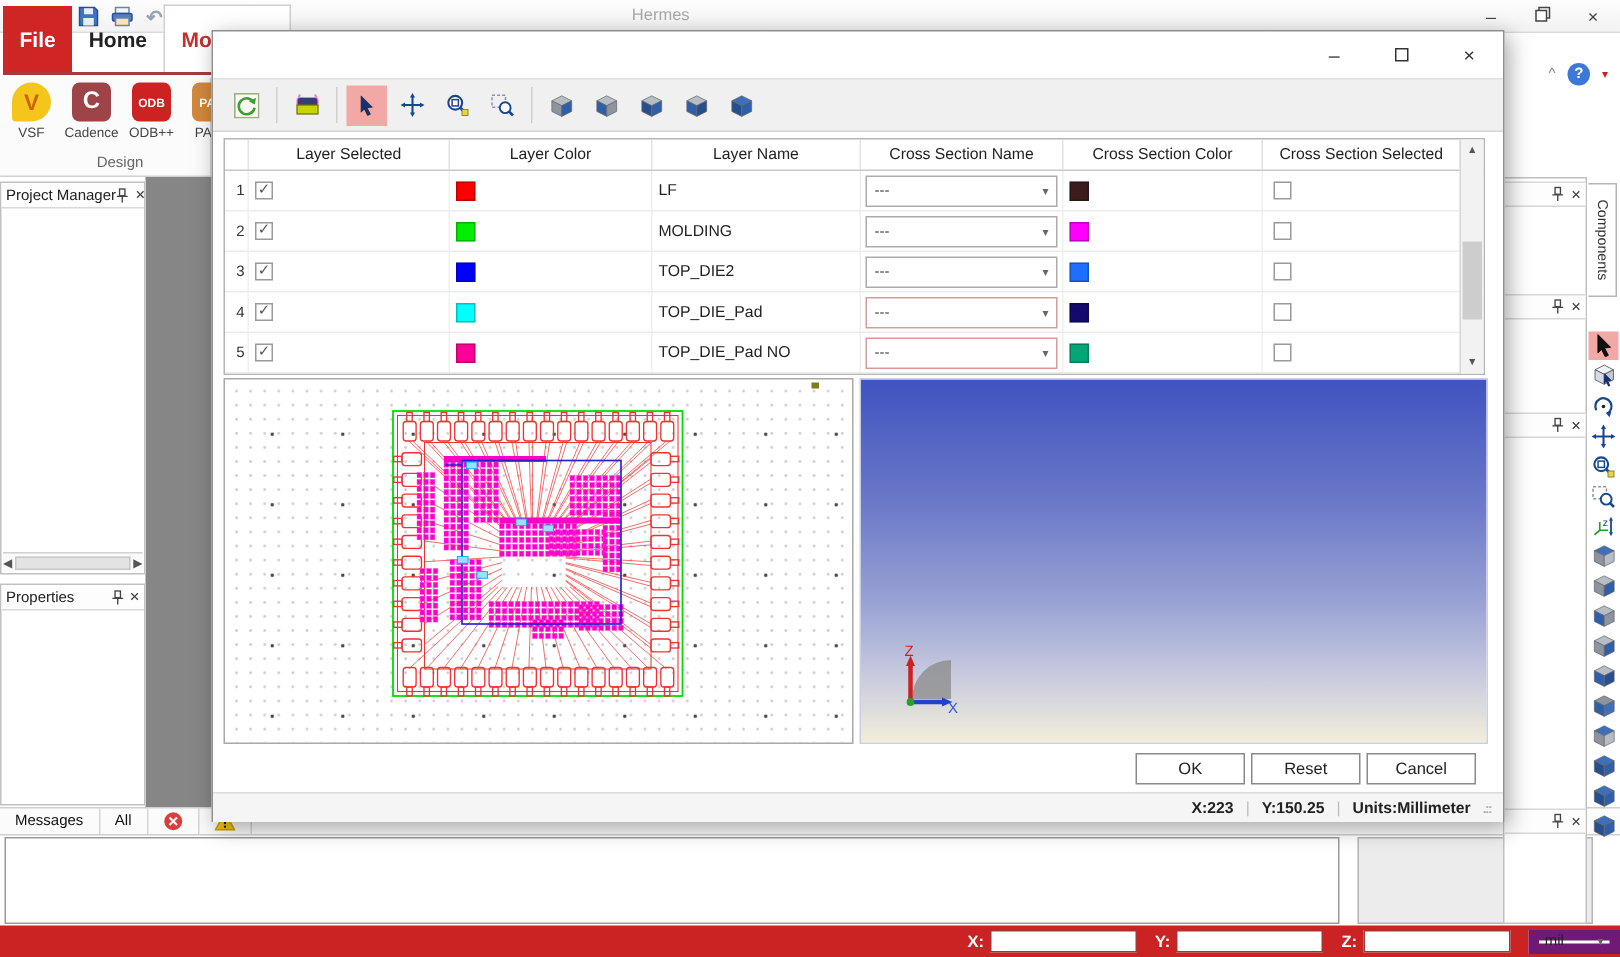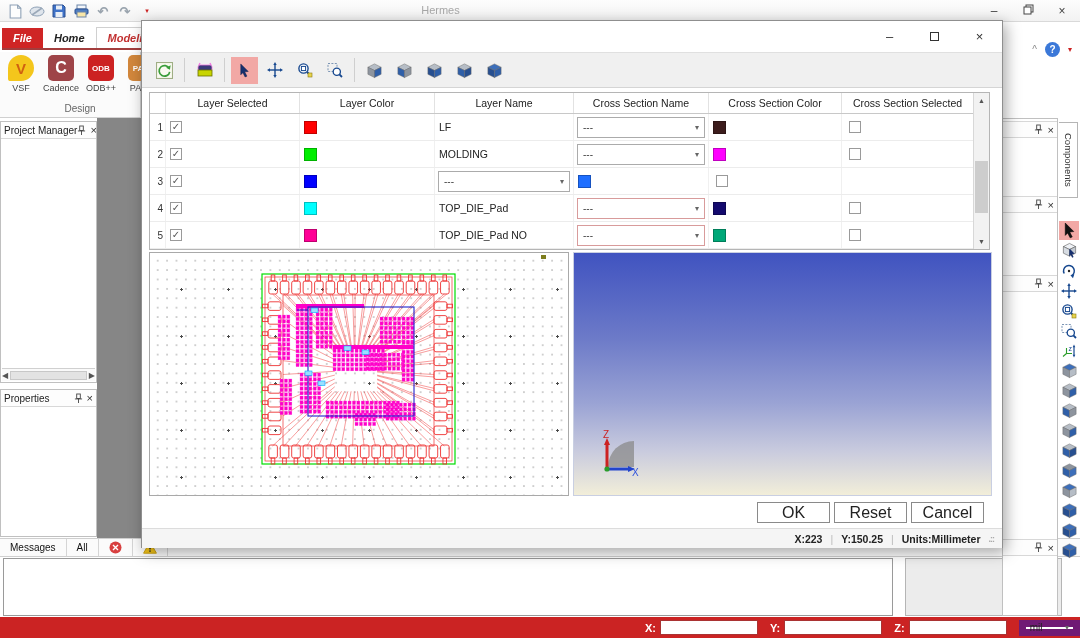--- a/index.html
+++ b/index.html
@@ -10,21 +10,21 @@
   #titlebar { left:0; top:0; width:1080px; height:22px; background:linear-gradient(#fdfdfd,#f2f2f2); border-bottom:1px solid #d9d9d9; }
   #qa-icons { left:6px; top:2px; height:18px; display:flex; align-items:center; gap:4px; }
   .qa-btn { width:18px; height:16px; display:flex; align-items:center; justify-content:center; font-size:12px; color:#7a7a7a; }
   .qa-btn svg { display:block; }
   #app-title { left:0; top:4px; width:852px; text-align:center; font-size:11px; color:#a8a8a8;padding-left:29px; }
   #win-controls { right:4px; top:0; height:22px; display:flex; align-items:center; gap:18px; padding-right:6px; }
   .winbtn { font-size:12px; color:#444; width:16px; text-align:center; }
 
   
   #ribbon-tabs { left:2px; top:26px; height:24px; display:flex; align-items:flex-end; border-bottom:2px solid #a33d3d; width:139px; }
-  .rtab { padding:4px 11px; font-size:11px; color:#222; font-weight:bold;font-style:italic; }
+  .rtab { padding:14px 11px; font-size:14px; color:#222; font-weight:bold; }
   .rtab.file { background:#cf2525; color:#fff; }
   .rtab.active { background:#fff; color:#c23030; border:1px solid #d0d0d0; border-bottom:none; }
   #ribbon-body { left:0; top:52px; width:141px; height:66px; background:#fbfbfb; border-bottom:1px solid #d0d0d0; border-right:1px solid #d0d0d0; }
   #ribbon-items { left:4px; top:55px; display:flex; gap:6px; }
   .ritem { display:flex; flex-direction:column; align-items:center; width:34px; }
   .ricon { width:26px; height:26px; border-radius:5px; color:#fff; font-weight:bold; display:flex; align-items:center; justify-content:center; }
   .ricon.vsf { background:#f4c61c; border-radius:50% 50% 50% 10%; color:#d06010; font-size:15px; }
   .ricon.cadence { background:#9e4448; font-size:16px; }
   .ricon.odb { background:#cc2222; font-size:8px; }
   .ricon.pads { background:#d2873c; font-size:8px; }
@@ -106,21 +106,21 @@
   
   #view2d { position:absolute; left:7px; top:231px; width:420px; height:244px; border:1px solid #a9a9a9; background-color:#fff;
     background-image:radial-gradient(circle,#4a4a4a 1px,transparent 1.4px),radial-gradient(circle,#cfcfcf .8px,transparent 1px);
     background-size:47px 47px,9.4px 9.4px; background-position:8px 13px,3px 3px; }
   #view3d { position:absolute; left:431px; top:231px; width:419px; height:244px; border:1px solid #c9cfe2;
     background:linear-gradient(#4053c0 0%,#6c7ac8 35%,#9aa3d4 62%,#c9cbde 82%,#f2eed9 100%); }
   #axis-widget { position:absolute; left:22px; bottom:14px; }
 
   
   #dlg-buttons { position:absolute; left:0; top:481px; width:852px; display:flex; justify-content:flex-end; gap:4px; padding-right:10px; }
-  .dlgbtn { width:73px; height:21px; background:#fff; border:1px solid #8a8a8a; font-size:16px; color:#222; display:flex; align-items:center; justify-content:center; }
+  .dlgbtn { width:73px; height:21px; background:#fff; border:1px solid #8a8a8a; font-size:11px; color:#222; display:flex; align-items:center; justify-content:center; }
   #dlg-status { position:absolute; left:0; top:507px; width:100%; height:20px; background:#f5f5f5; border-top:1px solid #dcdcdc; display:flex; align-items:center; justify-content:flex-end; gap:8px; padding-right:8px; font-size:10.5px; font-weight:bold; color:#222; }
   .st-sep { color:#bbb; font-weight:normal; }
   #grip { color:#aaa; font-size:9px; letter-spacing:-1px; }
 </style>
 </head>
 <body>
 
 <div class="abs" id="titlebar">
   <div class="abs" id="qa-icons">
       <span class="qa-btn">
@@ -592,20 +592,21 @@
           </div>
         </div>
         <div class="trow tdatarow">
           <div class="td rownum">3</div>
           <div class="td">
             <span class="cb">✓</span>
           </div>
           <div class="td">
             <span class="swatch" style="background: rgb(0, 0, 255);"></span>
           </div>
+          <div class="td lname">TOP_DIE2</div>
           <div class="td">
             <span class="dd">
               <span>---</span>
               <span class="car">▾</span>
             </span>
           </div>
           <div class="td">
             <span class="swatch" style="background: rgb(30, 110, 255);"></span>
           </div>
           <div class="td">

